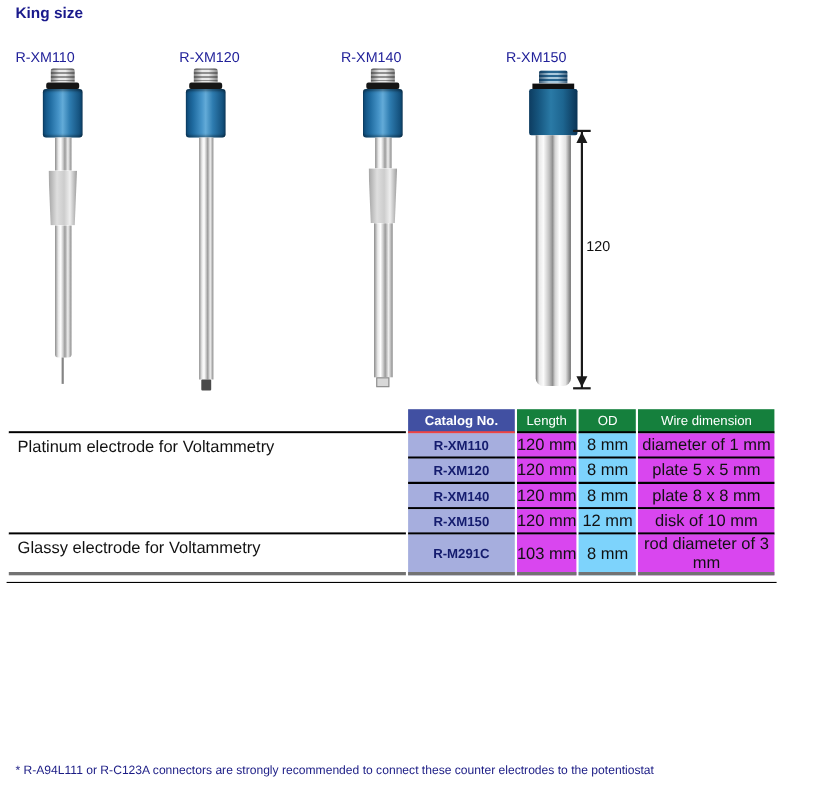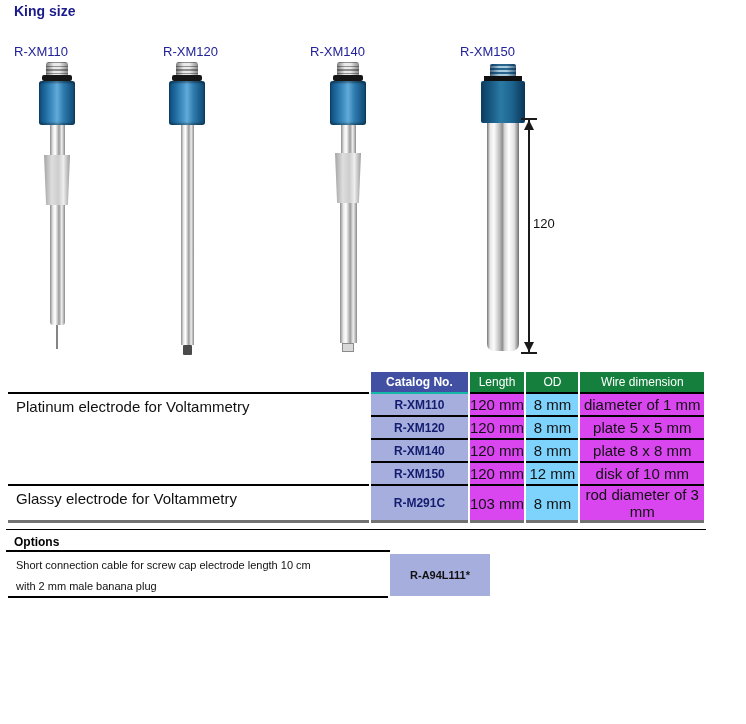--- a/index.html
+++ b/index.html
@@ -52,21 +52,21 @@
   .arr-up { top:1px; border-bottom:10px solid #1a1a1a; }
   .arr-down { bottom:1px; border-top:10px solid #1a1a1a; }
   .dim-label { position:absolute; left:533px; top:216px; font-size:13px; color:#111; }
 
   
   table { border-collapse:separate; border-spacing:2px 0; table-layout:fixed; }
   .spec-table { position:absolute; left:6px; top:372px; }
   .spec-table td, .spec-table th { font-size:15px; color:#111; text-align:center; vertical-align:middle; overflow:hidden; }
   .spec-table .hdr th { height:22px; font-size:12px; color:#ffffff; font-weight:normal; }
   .h-desc { border-bottom:2px solid #000; }
-  .h-cat { background:#4150a2; font-weight:bold !important; border-bottom:2px solid #14b8a6; }
+  .h-cat { background:#4150a2; font-weight:bold !important; border-bottom:2px solid #ef4444; }
   .h-light { background:#15803d; border-bottom:2px solid #000; }
   .spec-table td { height:23px; border-bottom:2px solid #000; }
   .desc { text-align:left !important; vertical-align:top !important; padding:4px 0 0 8px; background:#fff; }
   .cat { background:#a6aede; font-weight:bold; font-size:12px !important; color:#141c6e !important; }
   .od  { background:#7dd3fc; }
   .val { background:#d946ef; }
   .spec-table tr.last td { border-bottom:3px solid #737373; }
 
   
   .rule-full { position:absolute; left:6px; top:529px; width:726px; height:1px; background:#000; }
@@ -183,32 +183,25 @@
       <td class="desc">Glassy electrode for Voltammetry</td>
       <td class="cat">R-M291C</td>
       <td class="val">103 mm</td>
       <td class="od">8 mm</td>
       <td class="val">rod diameter of 3 mm</td>
     </tr>
   </tbody>
     </table>
 
   <div class="rule-full"></div>
-  <div class="options-heading">Options</div>
 
   <table class="options-table">
     <colgroup>
         <col style="width:380px">
         <col style="width:100px">
       </colgroup>
     <tbody>
-        <tr class="orow-tall">
-      <td class="odesc">
-        <div class="l1">Short connection cable for screw cap electrode length 10 cm</div>
-        <div class="l2">with 2 mm male banana plug</div>
-      </td>
-      <td class="ocat">R-A94L111*</td>
-    </tr>
   </tbody>
     </table>
 
+  <div class="footnote">* R-A94L111 or R-C123A connectors are strongly recommended to connect these counter electrodes to the potentiostat</div>
 
 </div>
 
 </body></html>

